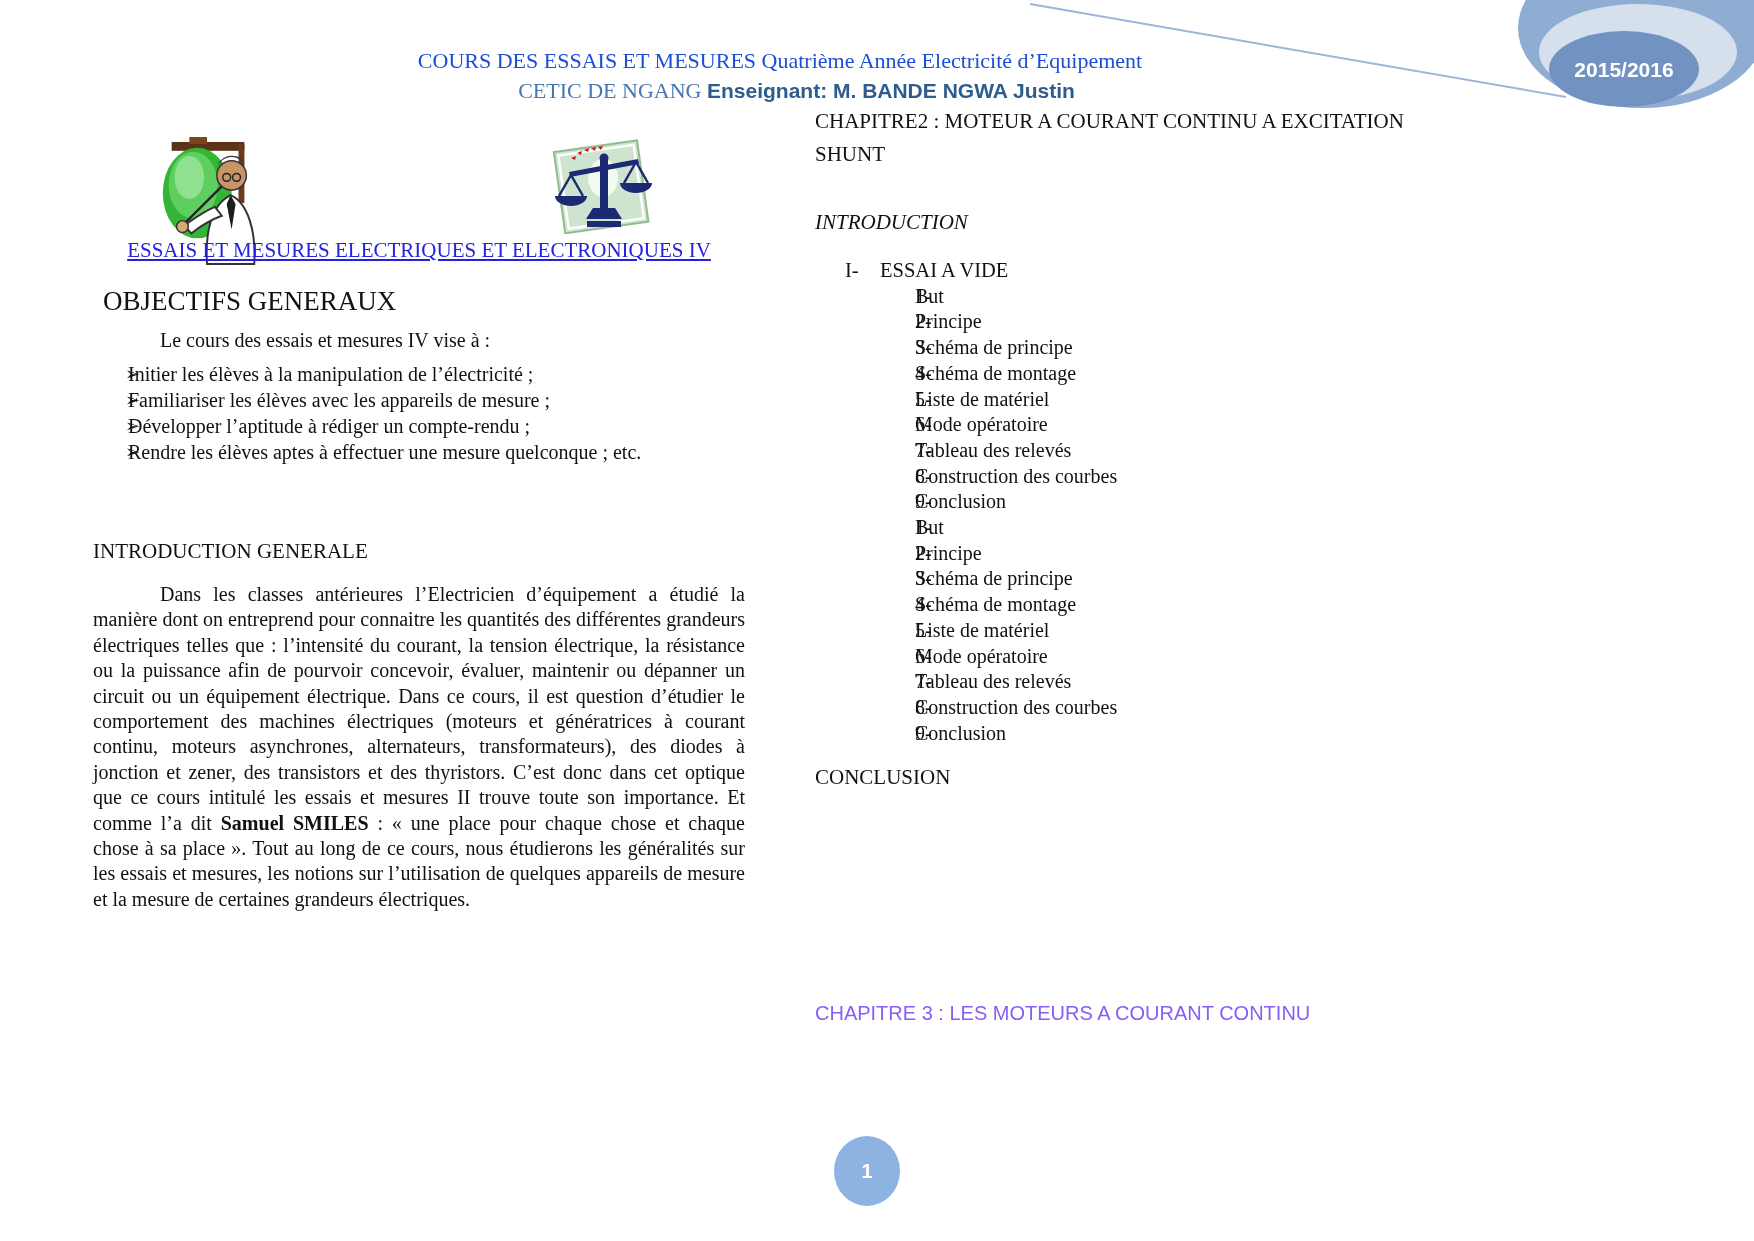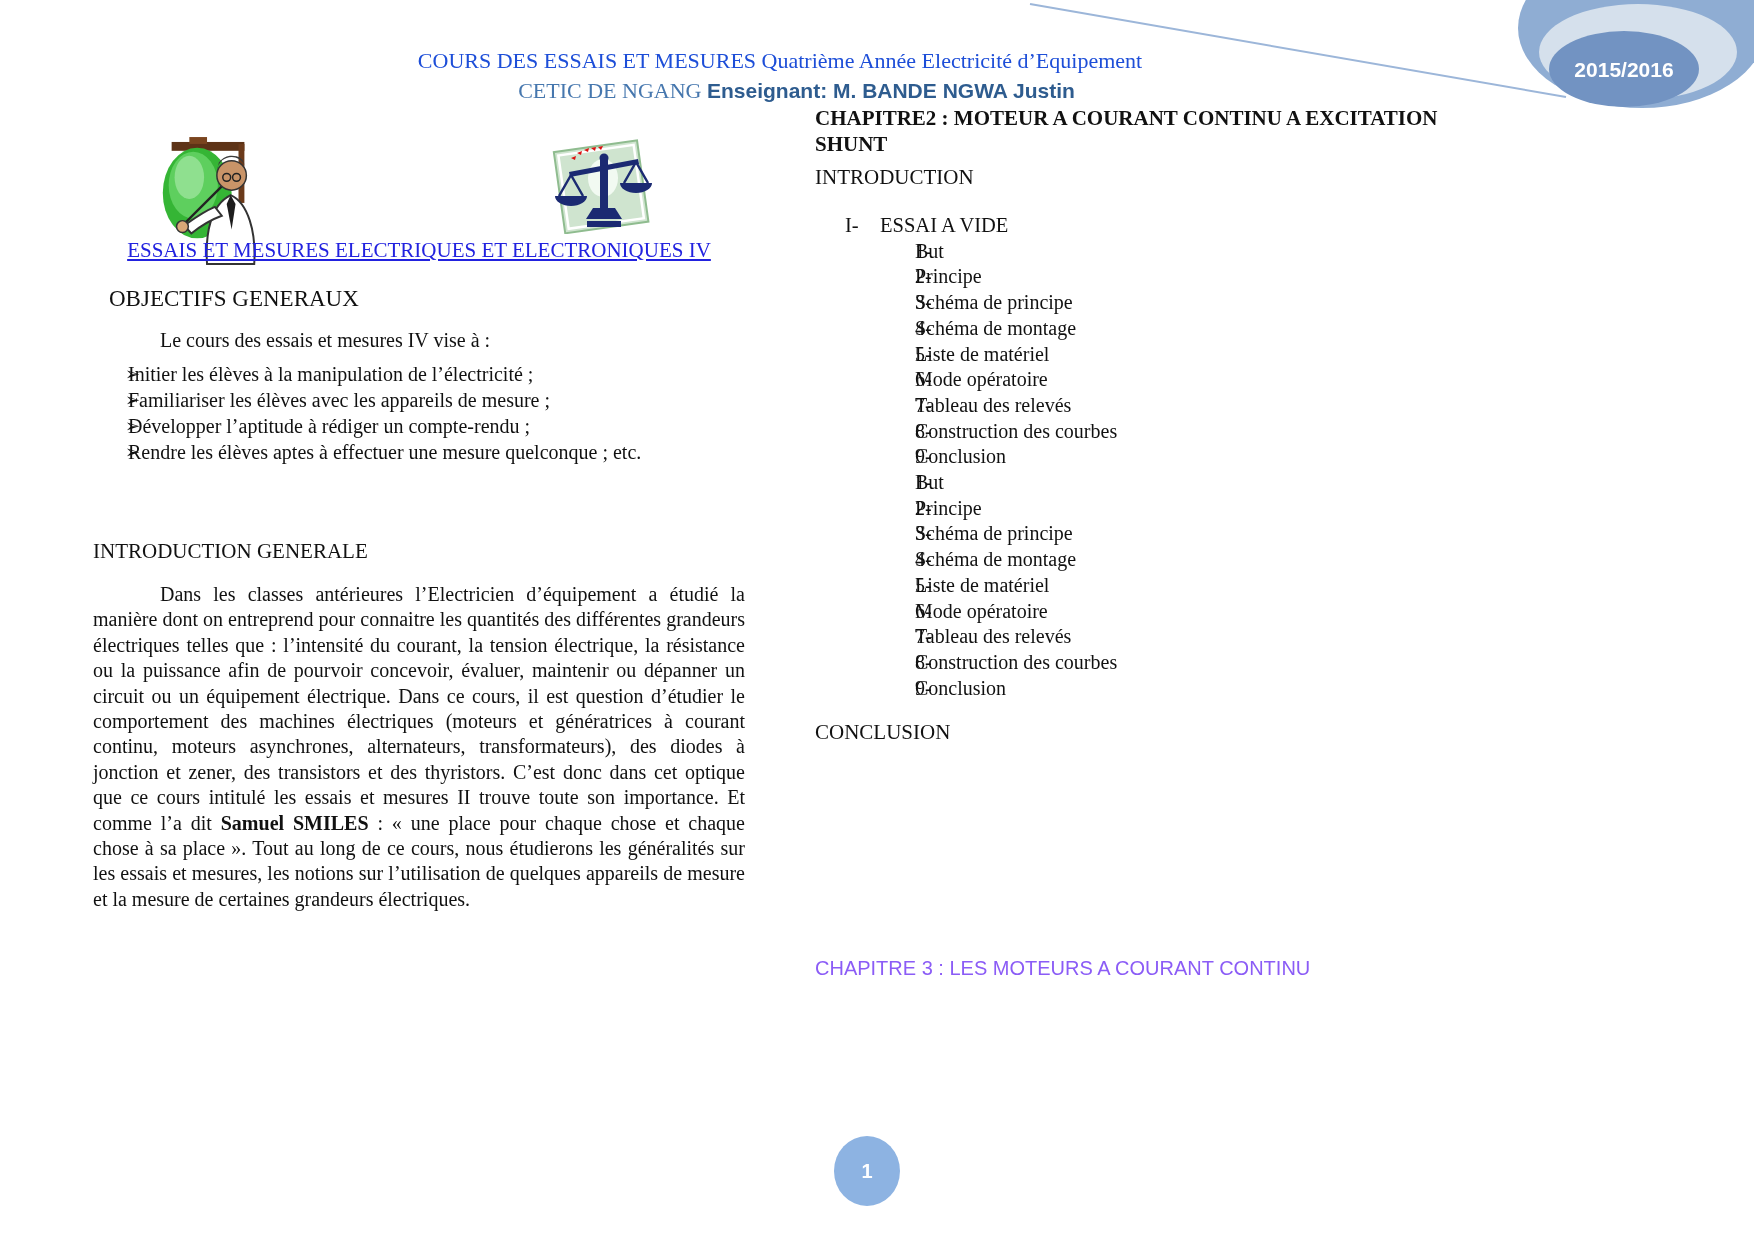--- a/index.html
+++ b/index.html
@@ -25,37 +25,37 @@
   .col-left  { position: absolute; left: 93px;  top: 0; width: 652px;  height: 1211px; }
   .col-right { position: absolute; left: 815px; top: 105px; width: 645px; }
   
   .clipart-teacher { position: absolute; left: 57px;  top: 133px; width: 118px; height: 132px; }
   .clipart-scales  { position: absolute; left: 452px; top: 138px; width: 110px; height: 96px; }
   .course-title {
     position: absolute; top: 238px; left: 0; width: 100%;
     text-align: center; font-size: 21px;
     color: #2222DF; text-decoration: underline;
   }
-  .h-left-objectifs { position: absolute; top: 286px; left: 16px; font-size: 23px; }
+  .h-left-objectifs { position: absolute; top: 286px; left: 10px; font-size: 27px; }
   .lead-line { position: absolute; top: 329px; left: 67px; font-size: 20px; }
   .bullet-list { position: absolute; top: 361px; left: 0; width: 100%; }
   .bullet-item { display: flex; line-height: 26px; font-size: 20px; }
   .bullet-glyph { width: 35px; padding-left: 32px; flex: none; font-size: 18px; }
   .h-left-intro { position: absolute; top: 539px; left: 0; font-size: 21px; }
   .intro-paragraph {
     position: absolute; top: 582px; left: 0; width: 652px;
     font-size: 20px; line-height: 25.4px;
     text-align: justify; text-indent: 67px;
   }
   .intro-paragraph b { font-weight: bold; }
   
-  .h-chap2 { font-size: 21px; line-height: 26px; font-weight: bold; }
+  .h-chap2 { font-size: 21px; line-height: 33px; font-weight: normal; }
   .h-right { font-size: 21px; font-weight: normal; }
   .h-obj-spec { margin-top: 22px; }
-  .h-intro { margin-top: 8px; }
+  .h-intro { margin-top: 39px; font-style: italic; }
   .toc { margin-top: 23px; }
   .toc-section-head { display: flex; line-height: 25.7px; font-size: 20.5px; }
   .toc-numeral { width: 65px; padding-left: 30px; flex: none; }
   .toc-item { display: flex; line-height: 25.7px; font-size: 20px; }
   .toc-item-marker { width: 33px; padding-left: 100px; flex: none; }
   .h-conclusion { margin-top: 19px; }
   .h-chap3 {
     margin-top: 212px; font-family: Liberation Sans, sans-serif;
     font-size: 20px; font-weight: normal; color: #8b5cf6;
   }

